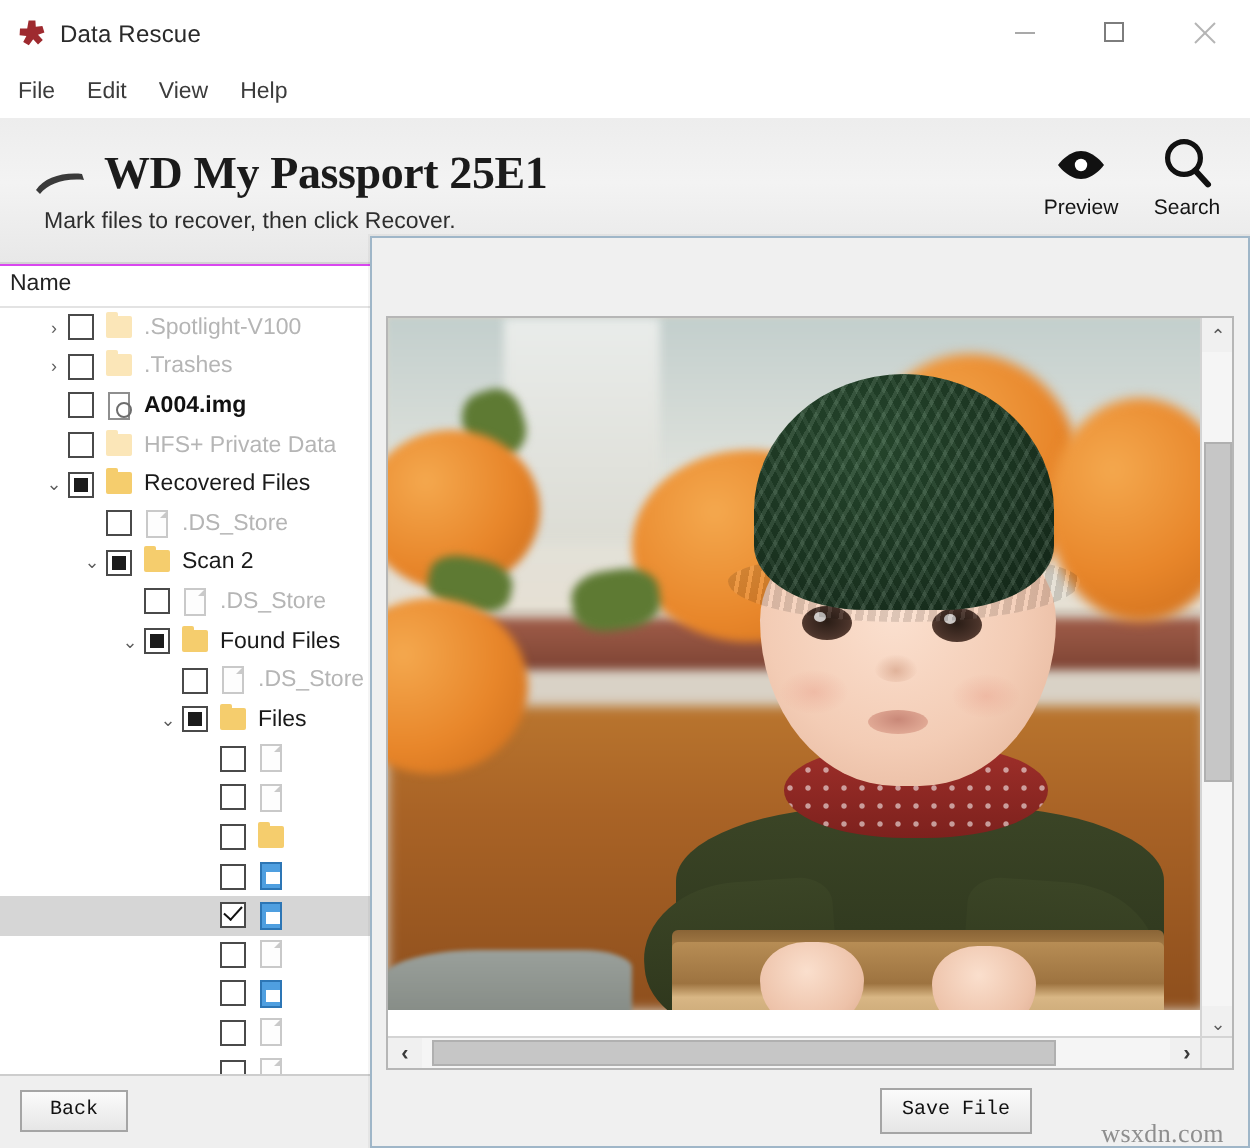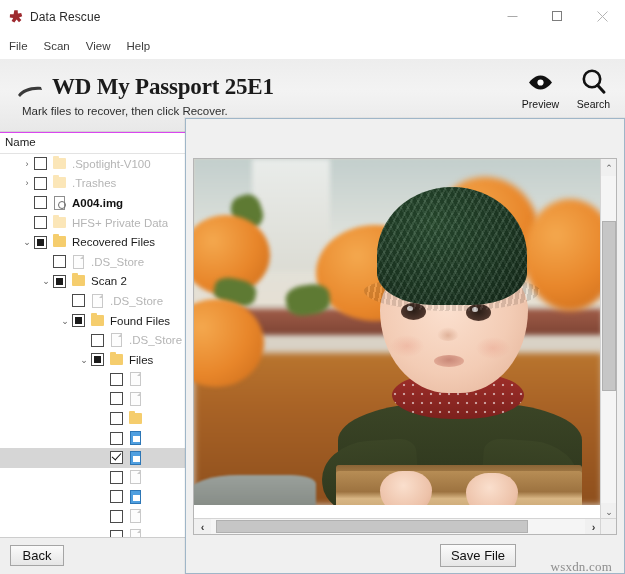--- a/index.html
+++ b/index.html
@@ -193,22 +193,22 @@
   
   .mainfooter {
     position: absolute; left: 0; top: 537px;
     width: 625px; height: 37px;
     background: #efefef;
     border-top: 1px solid #cdcdcd;
   }
   .btn {
     background: linear-gradient(to bottom,#fbfbfb,#e6e6e6);
     border: 1px solid #a5a5a5;
-    font-size: 13px; color: #111;
-    font-family: Liberation Sans, sans-serif;
+    font-size: 10px; color: #111;
+    font-family: Liberation Mono, monospace;
     display: flex; align-items: center; justify-content: center;
   }
   .btn-back {
     position: absolute; left: 10px; top: 7px;
     width: 54px; height: 21px;
   }
 
   
   .dialog {
     position: absolute; left: 185px; top: 118px;
@@ -482,21 +482,21 @@
         <svg width="11" height="11" viewBox="0 0 11 11">
             <line x1="0.5" y1="0.5" x2="10.5" y2="10.5" stroke="#b5b5b5" stroke-width="1"></line>
             <line x1="10.5" y1="0.5" x2="0.5" y2="10.5" stroke="#b5b5b5" stroke-width="1"></line>
           </svg>
       </div>
     </div>
   </div>
 
   <div class="menubar">
     <div class="menuitem">File</div>
-    <div class="menuitem">Scan</div>
+    <div class="menuitem">Edit</div>
     <div class="menuitem">View</div>
     <div class="menuitem">Help</div>
   </div>
 
   <div class="headerband">
     <span class="drive-icon">
       <svg width="26" height="14" viewBox="0 0 26 14">
         <path d="M1 10 C5 4, 14 1, 24 2 L25 5 C15 4, 7 7, 3 12 Z" fill="#3a3a3a"></path>
       </svg>
     </span>

